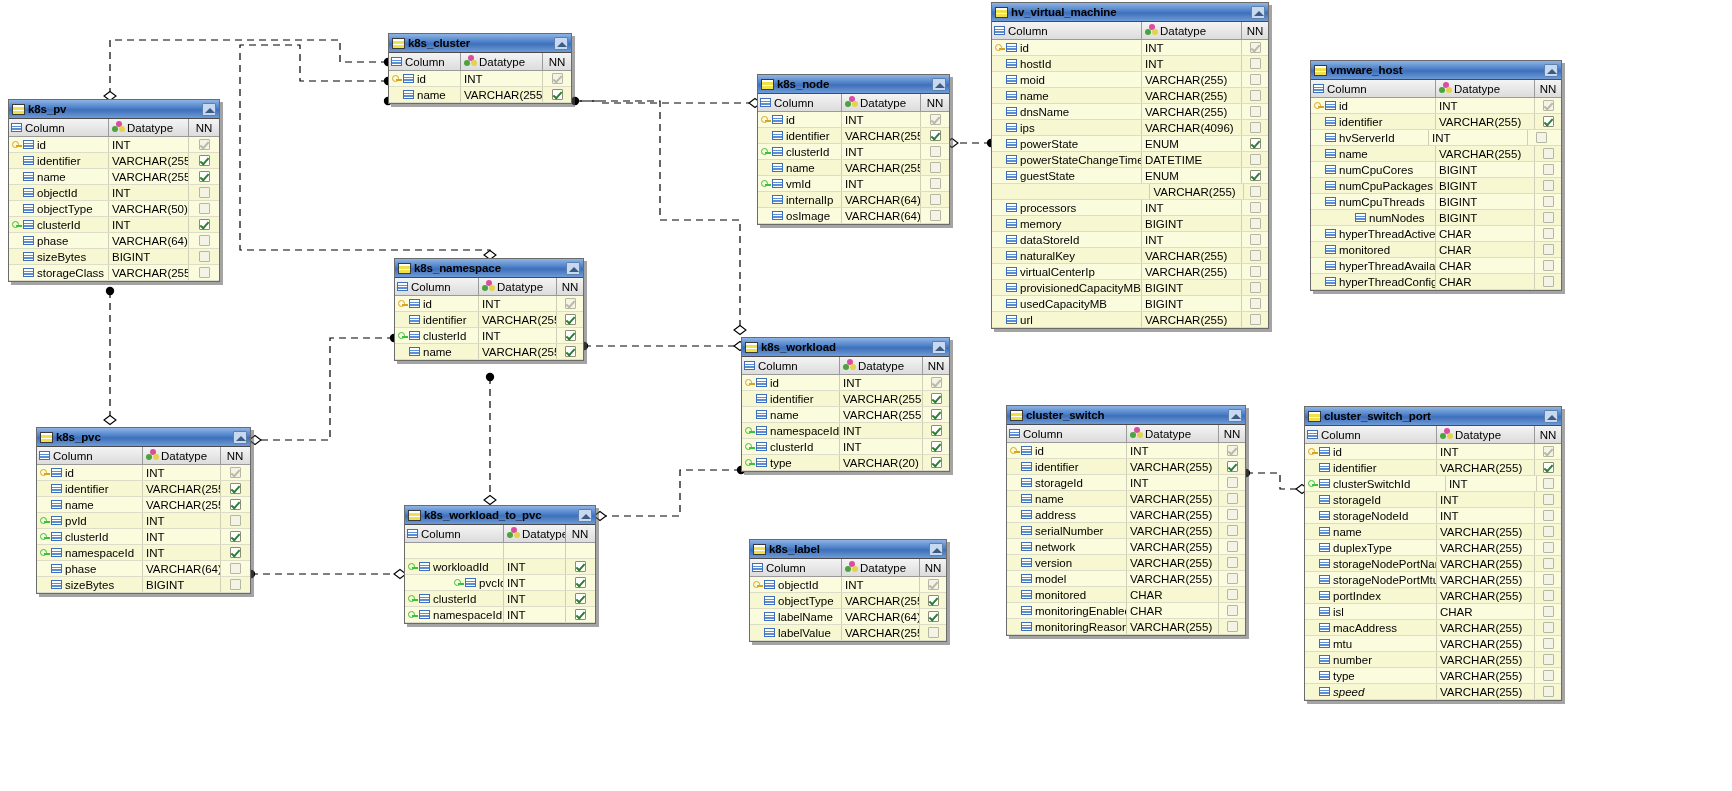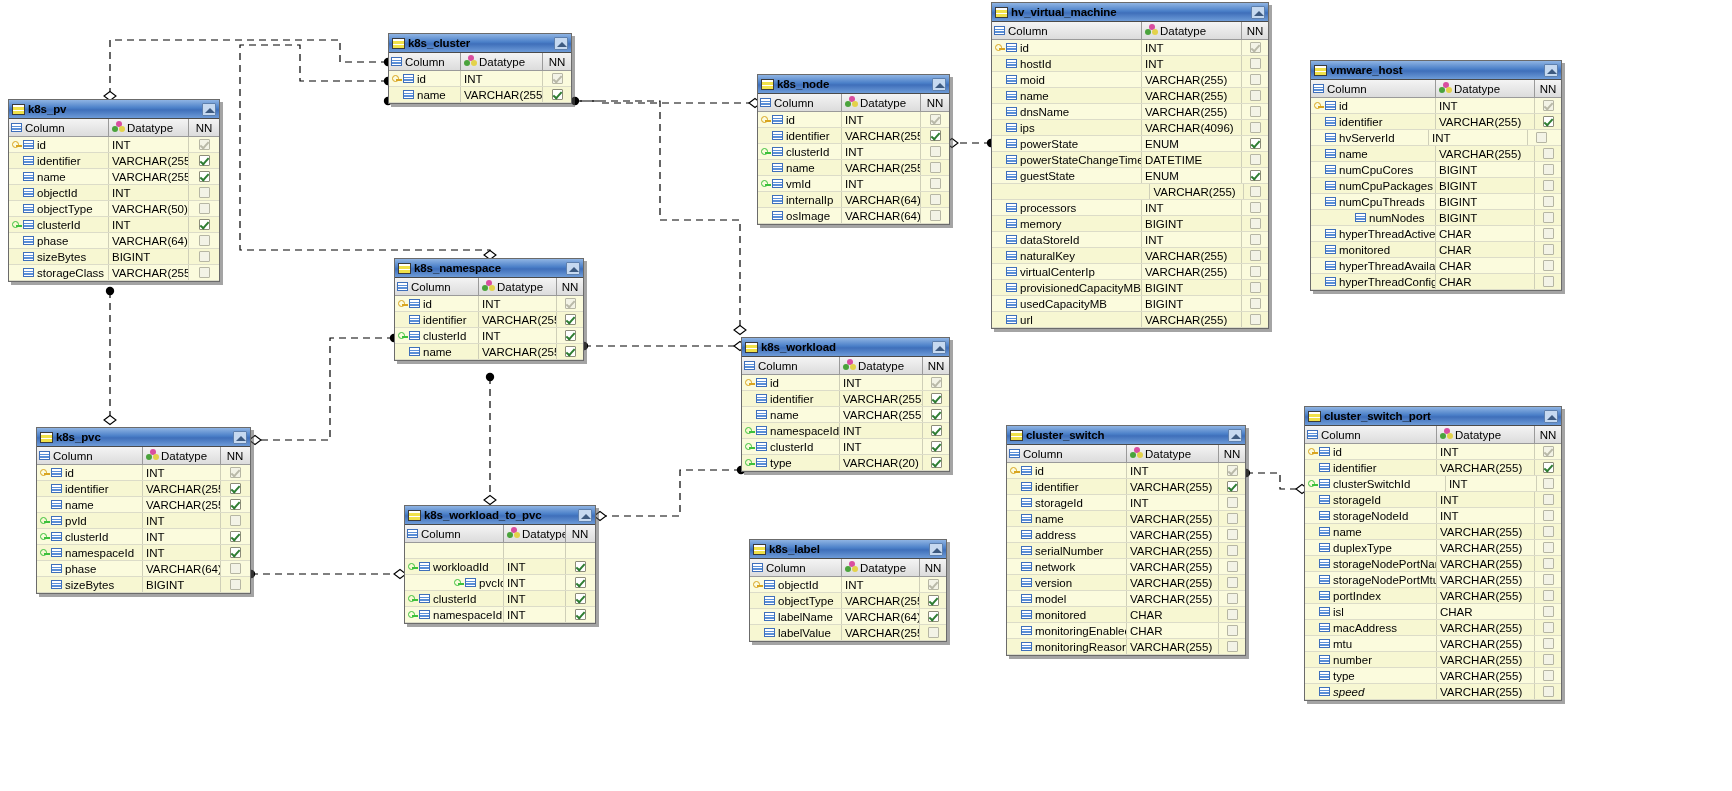--- a/index.html
+++ b/index.html
@@ -1483,21 +1483,21 @@
             <span>labelValue</span>
           </div>
           <div class="c-type" style="width: 78px;">
             <span>VARCHAR(255)</span>
           </div>
           <div class="c-nn" style="width: 26px;">
             <span class="cb dim"></span>
           </div>
         </div>
       </div>
-      <div class="table-box" style="left: 1006px; top: 425px; width: 240px;">
+      <div class="table-box" style="left: 1006px; top: 405px; width: 240px;">
         <div class="tbl-title">
           <span class="ic-tbl"></span>
           <span class="tbl-name">cluster_switch</span>
           <span class="collapse-arrow"></span>
         </div>
         <div class="hdr-row">
           <div class="c-col" style="width: 120px;">
             <span class="ic-col"></span>
             <span>Column</span>
           </div>

